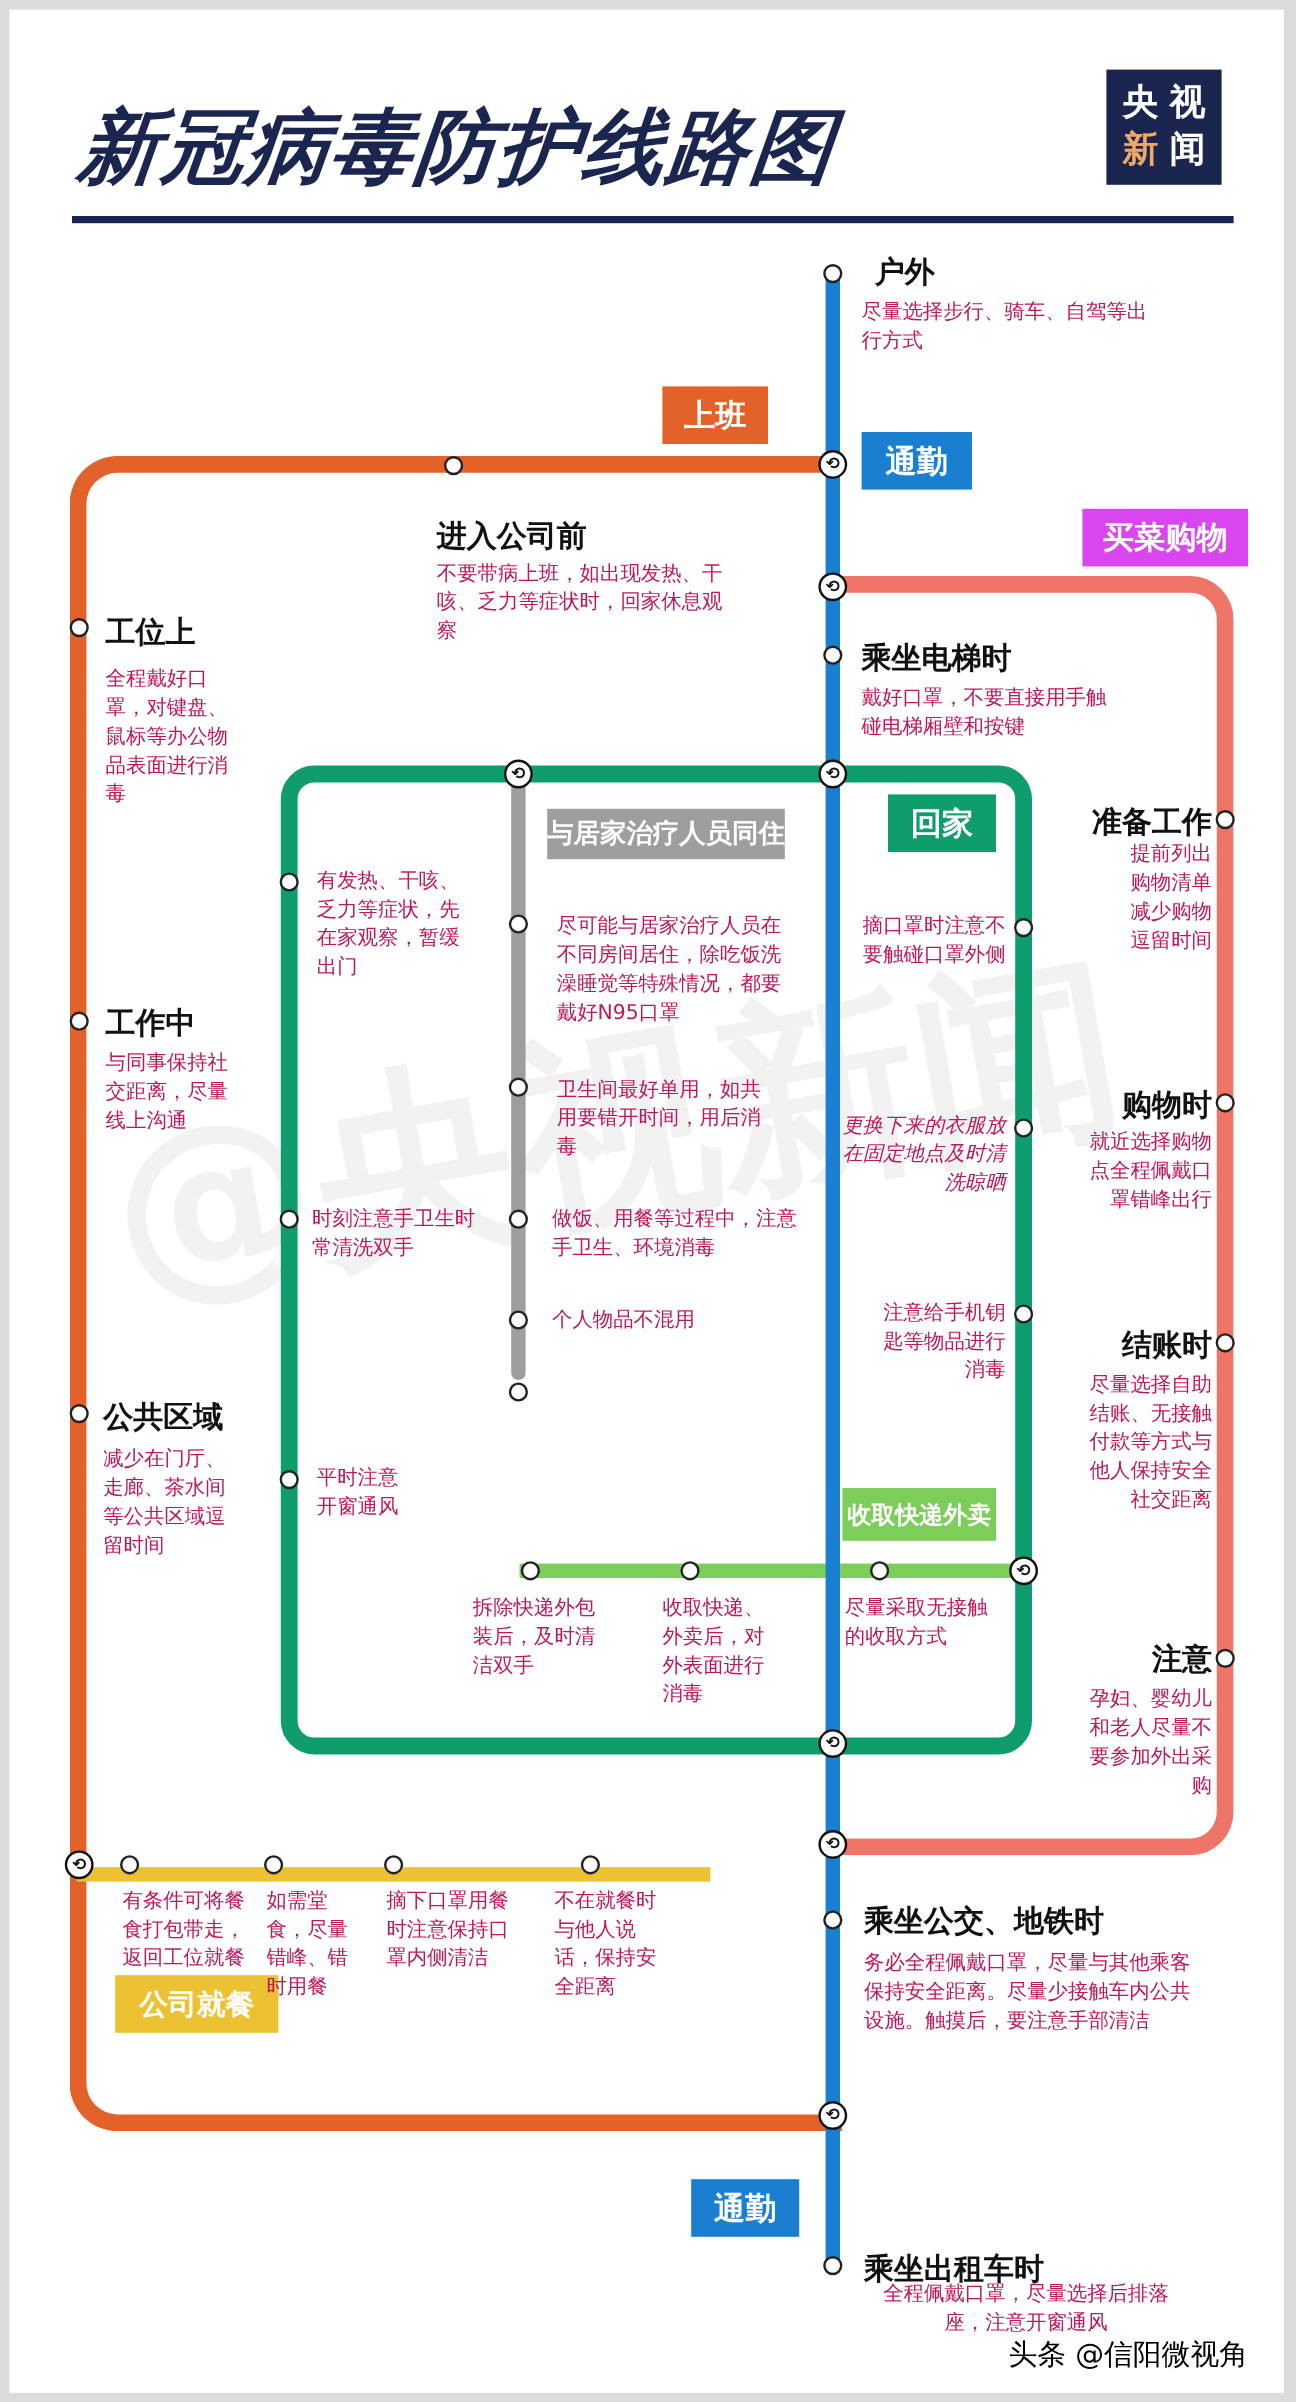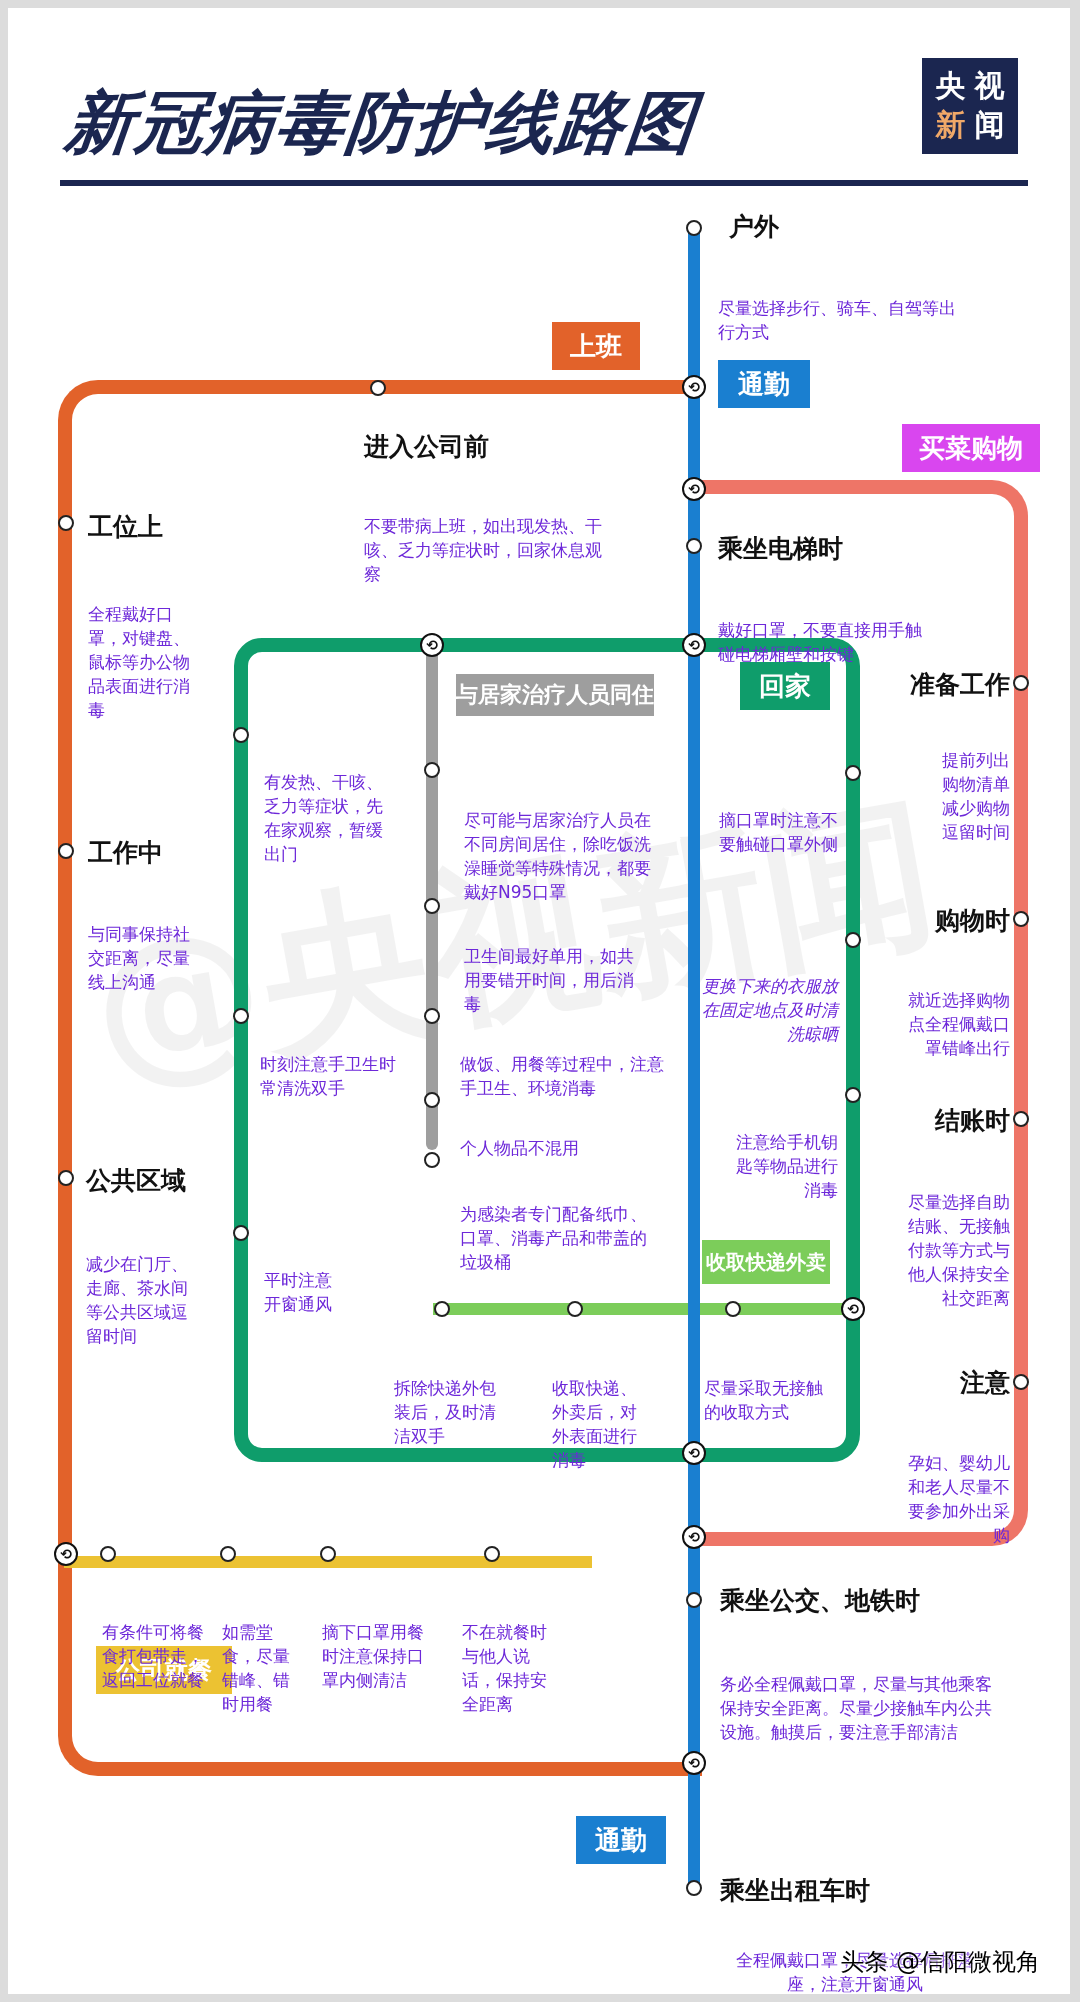--- a/index.html
+++ b/index.html
@@ -11,21 +11,21 @@
   .logo { left: 914px; top: 50px; width: 96px; height: 96px; background: #1b2650; padding: 10px 10px; display: grid; grid-template-columns: 1fr 1fr; gap: 2px; }
   .logo span { color: #fff; font-weight: 900; font-size: 30px; line-height: 36px; text-align: center; }
   .logo span.orange { color: #f0a868; }
   .rule { left: 52px; top: 172px; width: 968px; height: 6px; background: #1b2650; }
   .watermark { left: 80px; top: 820px; font-size: 170px; font-weight: 900; color: rgba(0,0,0,0.05); transform: rotate(-10deg); white-space: nowrap; }
   .line { position: absolute; }
   .tag { position: absolute; color: #fff; font-weight: bold; font-size: 26px; display: flex; align-items: center; justify-content: center; }
   .node { position: absolute; width: 16px; height: 16px; border-radius: 50%; background: #fff; border: 2px solid #222; transform: translate(-50%,-50%); }
   .xchg { position: absolute; width: 24px; height: 24px; border-radius: 50%; background: #fff; border: 2px solid #111; transform: translate(-50%,-50%); display: flex; align-items: center; justify-content: center; font-size: 14px; font-weight: bold; color: #111; }
   .h { position: absolute; font-weight: 900; font-size: 25px; color: #111; white-space: nowrap; }
-  .t { position: absolute; font-size: 17px; line-height: 24px; color: #6d28d9; margin-top: 48px; }
+  .t { position: absolute; font-size: 17px; line-height: 24px; color: #be185d; }
   .r { text-align: right; }
   .footer { right: 30px; bottom: 16px; font-size: 24px; color: #000000; text-shadow: 0 0 3px #fff, 0 0 3px #fff; }
 </style>
 </head>
 <body>
 
 <div class="page">
 
   <div class="abs title">新冠病毒防护线路图</div>
   <div class="abs logo">
@@ -135,21 +135,20 @@
 
   <div class="node" style="left:424px; top:762px;"></div>
   <div class="t" style="left:456px; top:752px; width:200px;">尽可能与居家治疗人员在不同房间居住，除吃饭洗澡睡觉等特殊情况，都要戴好N95口罩</div>
   <div class="node" style="left:424px; top:898px;"></div>
   <div class="t" style="left:456px; top:888px; width:180px;">卫生间最好单用，如共用要错开时间，用后消毒</div>
   <div class="node" style="left:424px; top:1008px;"></div>
   <div class="t" style="left:452px; top:996px; width:204px;">做饭、用餐等过程中，注意手卫生、环境消毒</div>
   <div class="node" style="left:424px; top:1092px;"></div>
   <div class="t" style="left:452px; top:1080px; width:200px;">个人物品不混用</div>
   <div class="node" style="left:424px; top:1152px;"></div>
-  <div class="t" style="left:452px; top:1146px; width:200px;">为感染者专门配备纸巾、口罩、消毒产品和带盖的垃圾桶</div>
 
   <div class="node" style="left:434px; top:1301px;"></div>
   <div class="t" style="left:386px; top:1320px; width:112px;">拆除快递外包装后，及时清洁双手</div>
   <div class="node" style="left:567px; top:1301px;"></div>
   <div class="t" style="left:544px; top:1320px; width:90px;">收取快递、外卖后，对外表面进行消毒</div>
   <div class="node" style="left:725px; top:1301px;"></div>
   <div class="t" style="left:696px; top:1320px; width:124px;">尽量采取无接触的收取方式</div>
 
   <div class="node" style="left:100px; top:1546px;"></div>
   <div class="t" style="left:94px; top:1564px; width:104px;">有条件可将餐食打包带走，返回工位就餐</div>

